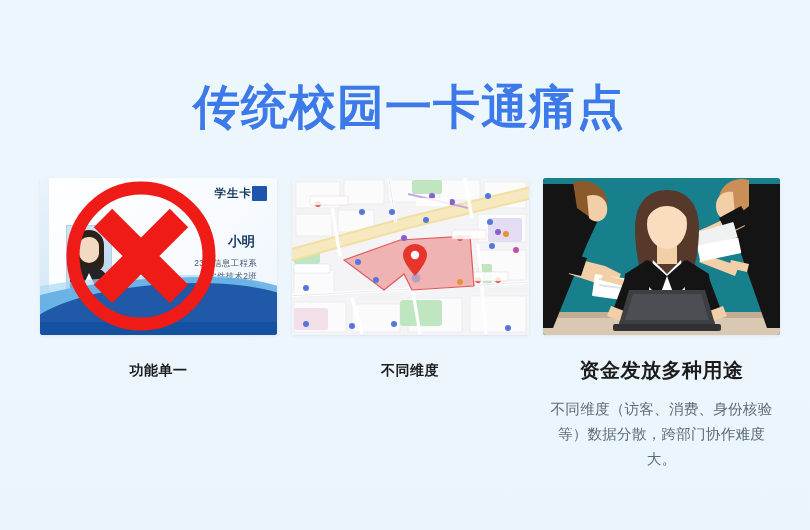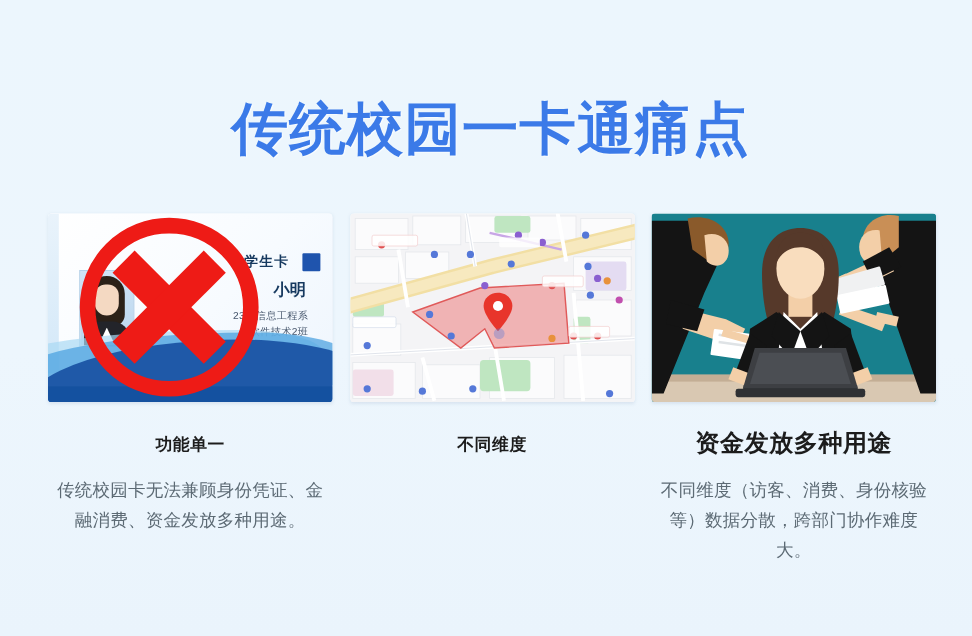--- a/index.html
+++ b/index.html
@@ -123,21 +123,21 @@
   .photo .body {
     position: absolute; left: 3px; bottom: 0; width: 38px; height: 20px;
     background: #23242a; border-radius: 14px 14px 0 0;
   }
   .photo .collar {
     position: absolute; left: 15px; bottom: 0; width: 14px; height: 15px;
     background: #fff; clip-path: polygon(50% 0, 100% 100%, 0 100%);
   }
   .cardhead {
     position: absolute; right: 10px; top: 8px;
-    display: flex; align-items: center; gap: 11px; margin-top: 25px;
+    display: flex; align-items: center; gap: 0;
   }
   .cardhead .ht {
     font-size: 11.5px; font-weight: bold; color: #16395f; letter-spacing: 1px;
   }
   .cardhead .logo {
     width: 15px; height: 15px; background: #1f54ad; border-radius: 1px;
   }
   .stuname {
     position: absolute; right: 22px; top: 55px;
     font-size: 13.5px; font-weight: bold; color: #16395f;
@@ -193,21 +193,20 @@
           <svg class="xmark" width="175" height="165" viewBox="0 0 175 165">
             <circle cx="87" cy="82" r="68" fill="none" stroke="#ee1b16" stroke-width="13"></circle>
             <g stroke="#ee1b16" stroke-width="26" stroke-linecap="butt">
               <line x1="49" y1="44" x2="125" y2="120"></line>
               <line x1="125" y1="44" x2="49" y2="120"></line>
             </g>
           </svg>
         </div>
       </div>
       <div class="card-title">功能单一</div>
-      <div class="card-body">传统校园卡无法兼顾身份凭证、金融消费、资金发放多种用途。</div>
     </div>
 
     <div class="card card-2">
       <div class="thumb">
         <div class="map">
           <svg width="237" height="157" viewBox="0 0 237 157">
             <rect x="0" y="0" width="237" height="157" fill="#f4f4f6"></rect>
 
             <g fill="#fbfbfc" stroke="#e6e8ec" stroke-width="0.7">
               <rect x="4" y="4" width="44" height="26"></rect>

